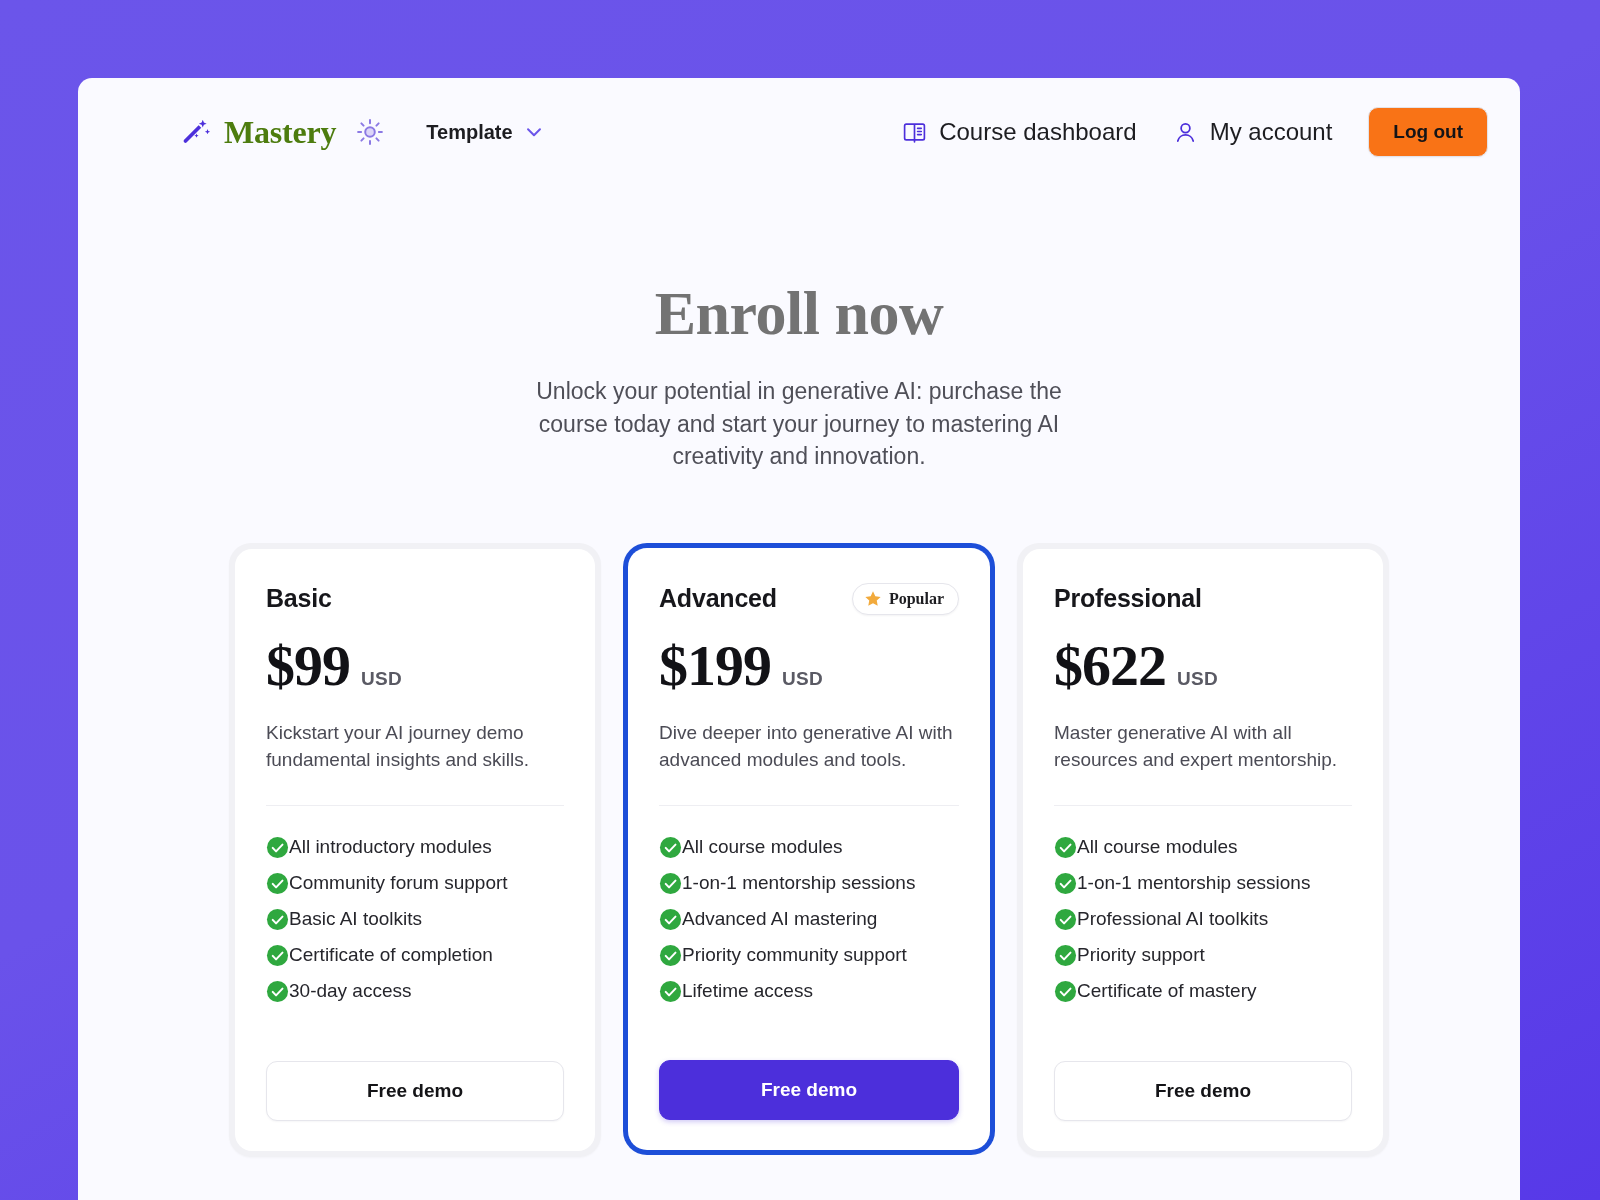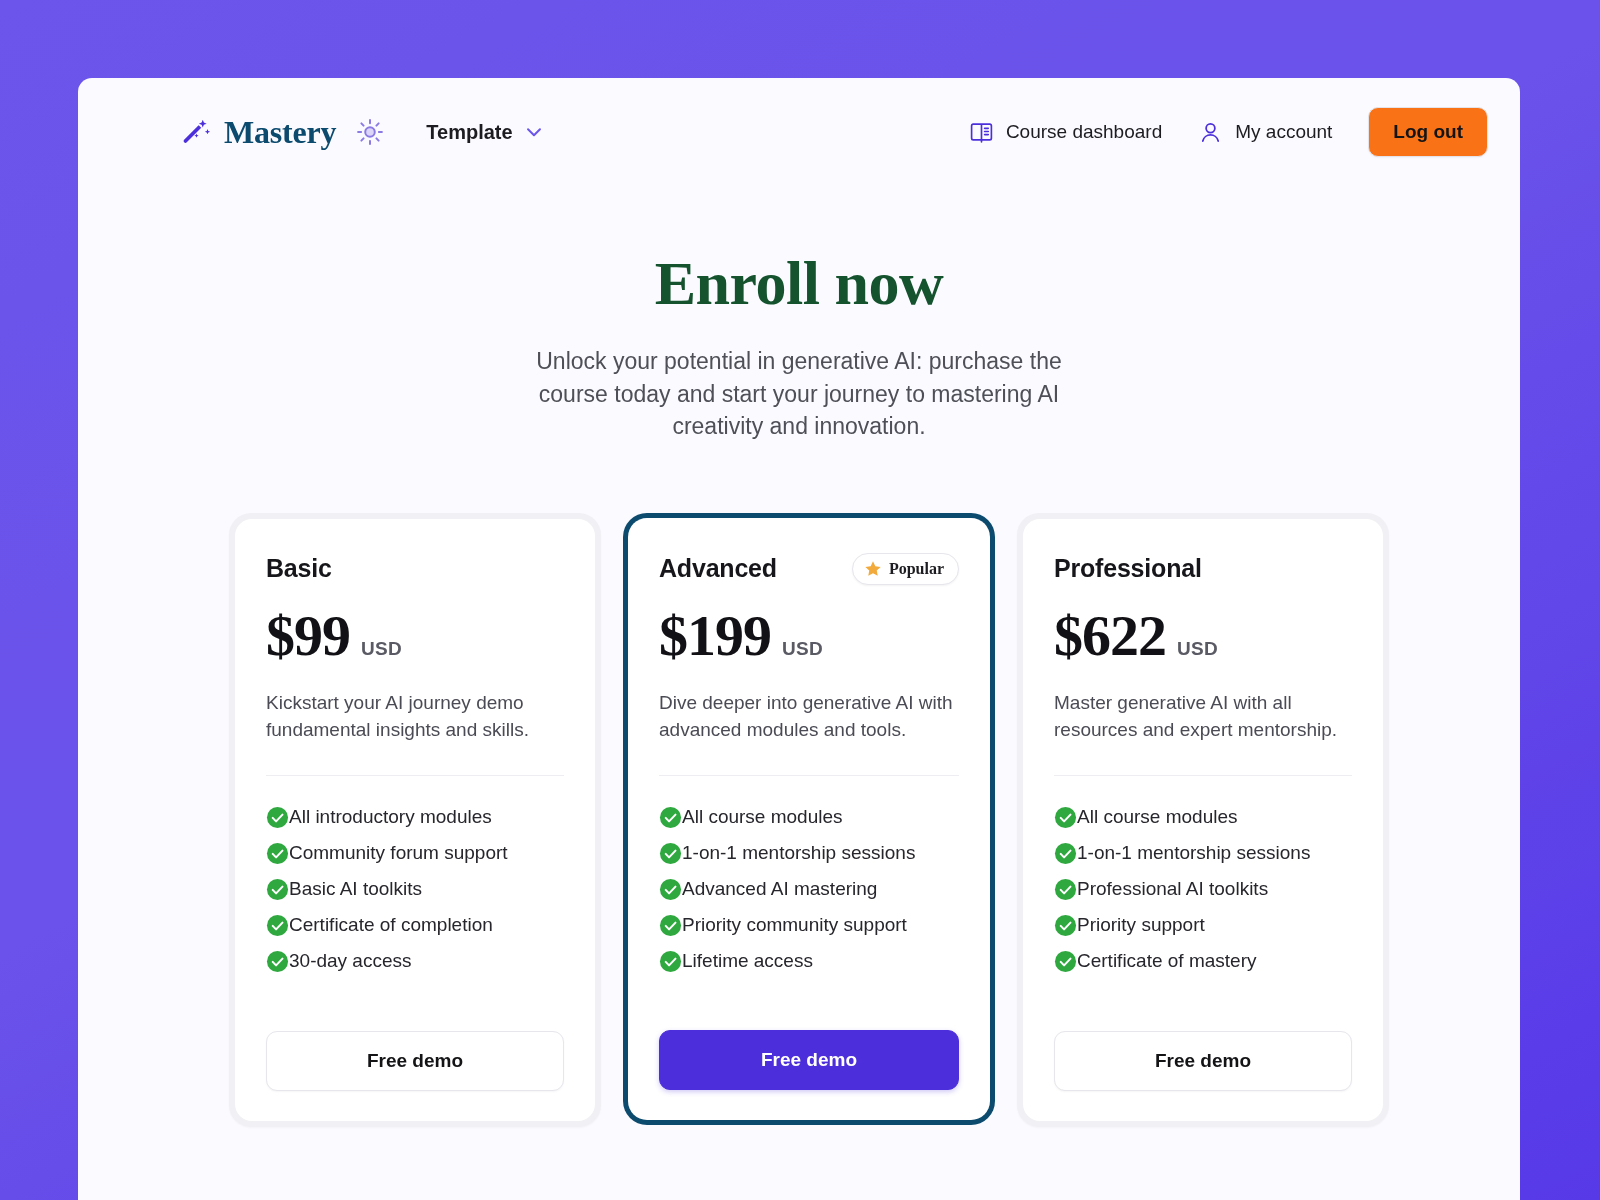--- a/index.html
+++ b/index.html
@@ -39,21 +39,21 @@
     align-items: center;
     gap: 12px;
   }
 
   .wand-icon { width: 30px; height: 30px; display: block; }
 
   .brand-name {
     font-family: "Liberation Serif", serif;
     font-size: 32px;
     font-weight: 700;
-    color: #0c4a6e;
+    color: #4d7c0f;
     letter-spacing: -0.2px;
   }
 
   .sun-icon { width: 28px; height: 28px; display: block; margin-left: 20px; }
 
   .template-menu {
     display: flex;
     align-items: center;
     gap: 10px;
     margin-left: 42px;
@@ -73,21 +73,21 @@
     gap: 36px;
   }
 
   .nav-link {
     display: flex;
     align-items: center;
     gap: 12px;
     cursor: pointer;
   }
   .nav-link span {
-    font-size: 19px;
+    font-size: 24px;
     font-weight: 500;
     color: #1d1d21;
   }
   .nav-icon { width: 25px; height: 25px; display: block; }
 
   .logout-btn {
     border: 1px solid #e3e3e9;
     background: #f97316;
     border-radius: 10px;
     padding: 13px 24px;
@@ -99,22 +99,23 @@
     box-shadow: 0 1px 2px rgba(16,16,40,0.04);
   }
 
   
   .hero { text-align: center; padding-top: 62px; }
 
   .hero-title {
     font-family: "Liberation Serif", serif;
     font-size: 62px;
     font-weight: 700;
-    color: #14532d;
+    color: #737373;
     letter-spacing: -0.5px;
+    margin-top: 30px;
   }
 
   .hero-sub {
     margin: 26px auto 0;
     width: 600px;
     font-size: 23px;
     line-height: 1.42;
     color: #4f4f58;
     font-weight: 400;
   }
@@ -132,21 +133,21 @@
   .card-shell {
     width: 372px;
     border-radius: 22px;
     padding: 6px;
   }
   .card-shell.plain {
     background: #f1f1f5;
     box-shadow: 0 1px 2px rgba(20,20,40,0.03);
   }
   .card-shell.featured {
-    background: #0c4a6e;
+    background: #1d4ed8;
     padding: 5px;
     border-radius: 24px;
   }
 
   .card {
     background: #ffffff;
     border-radius: 17px;
     padding: 32px 31px 30px;
     display: flex;
     flex-direction: column;

